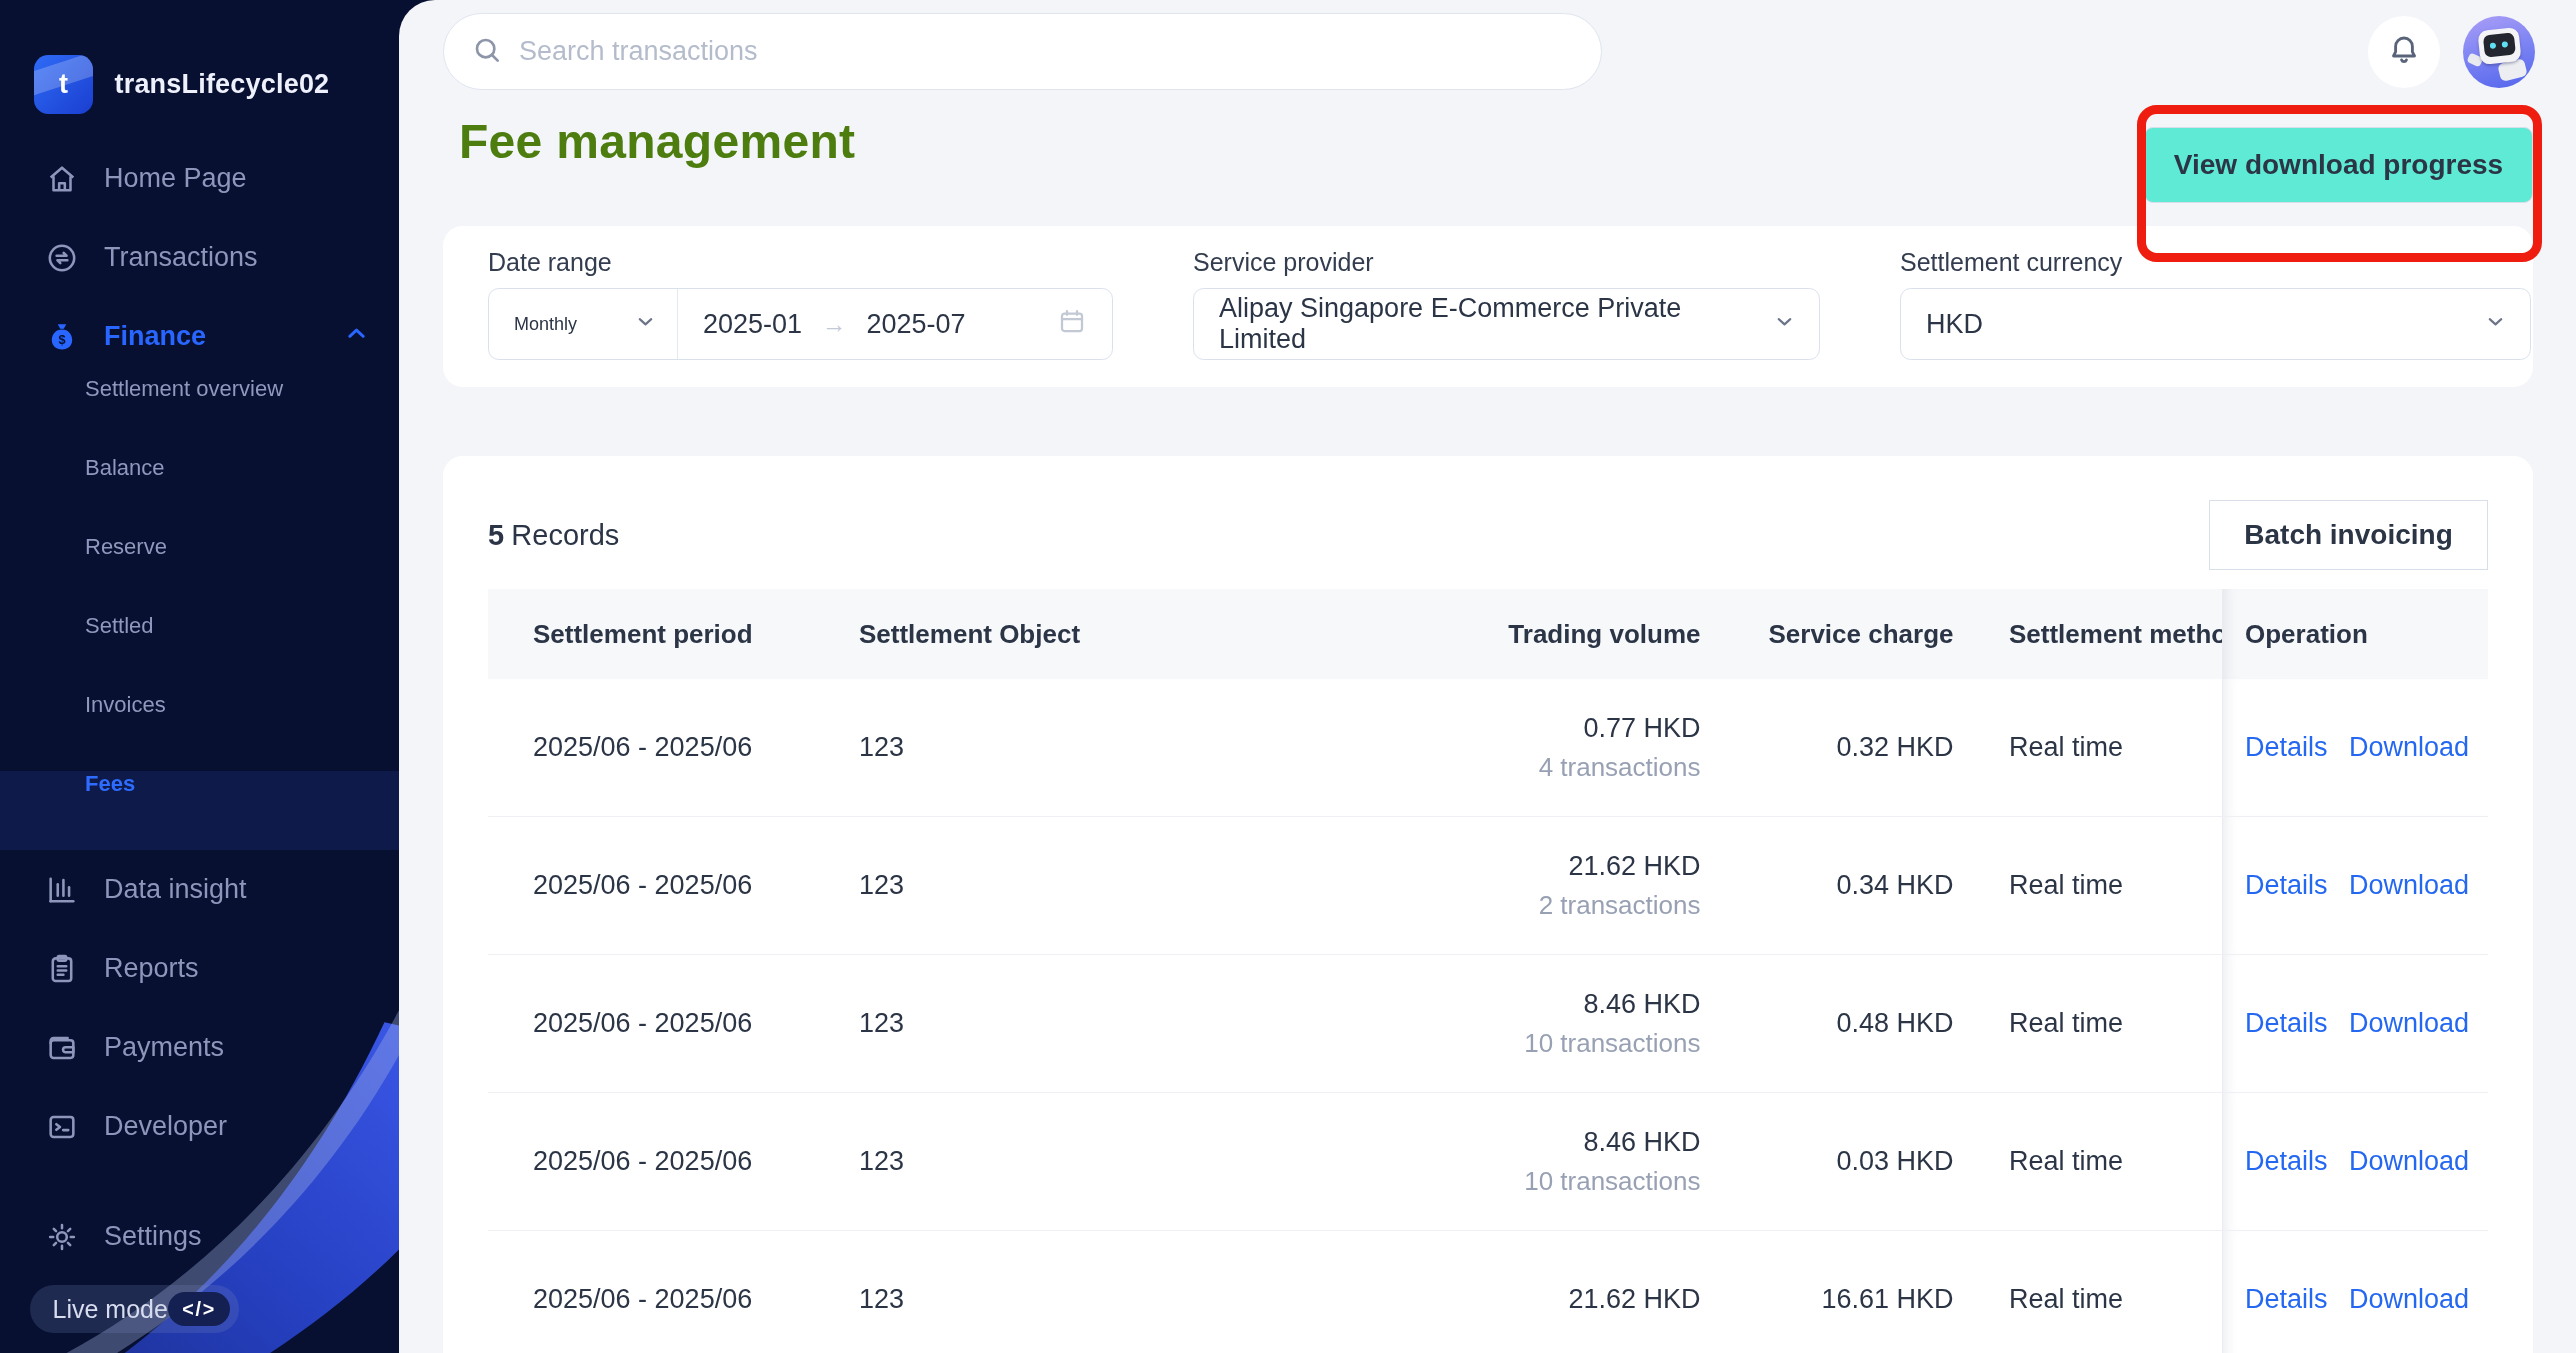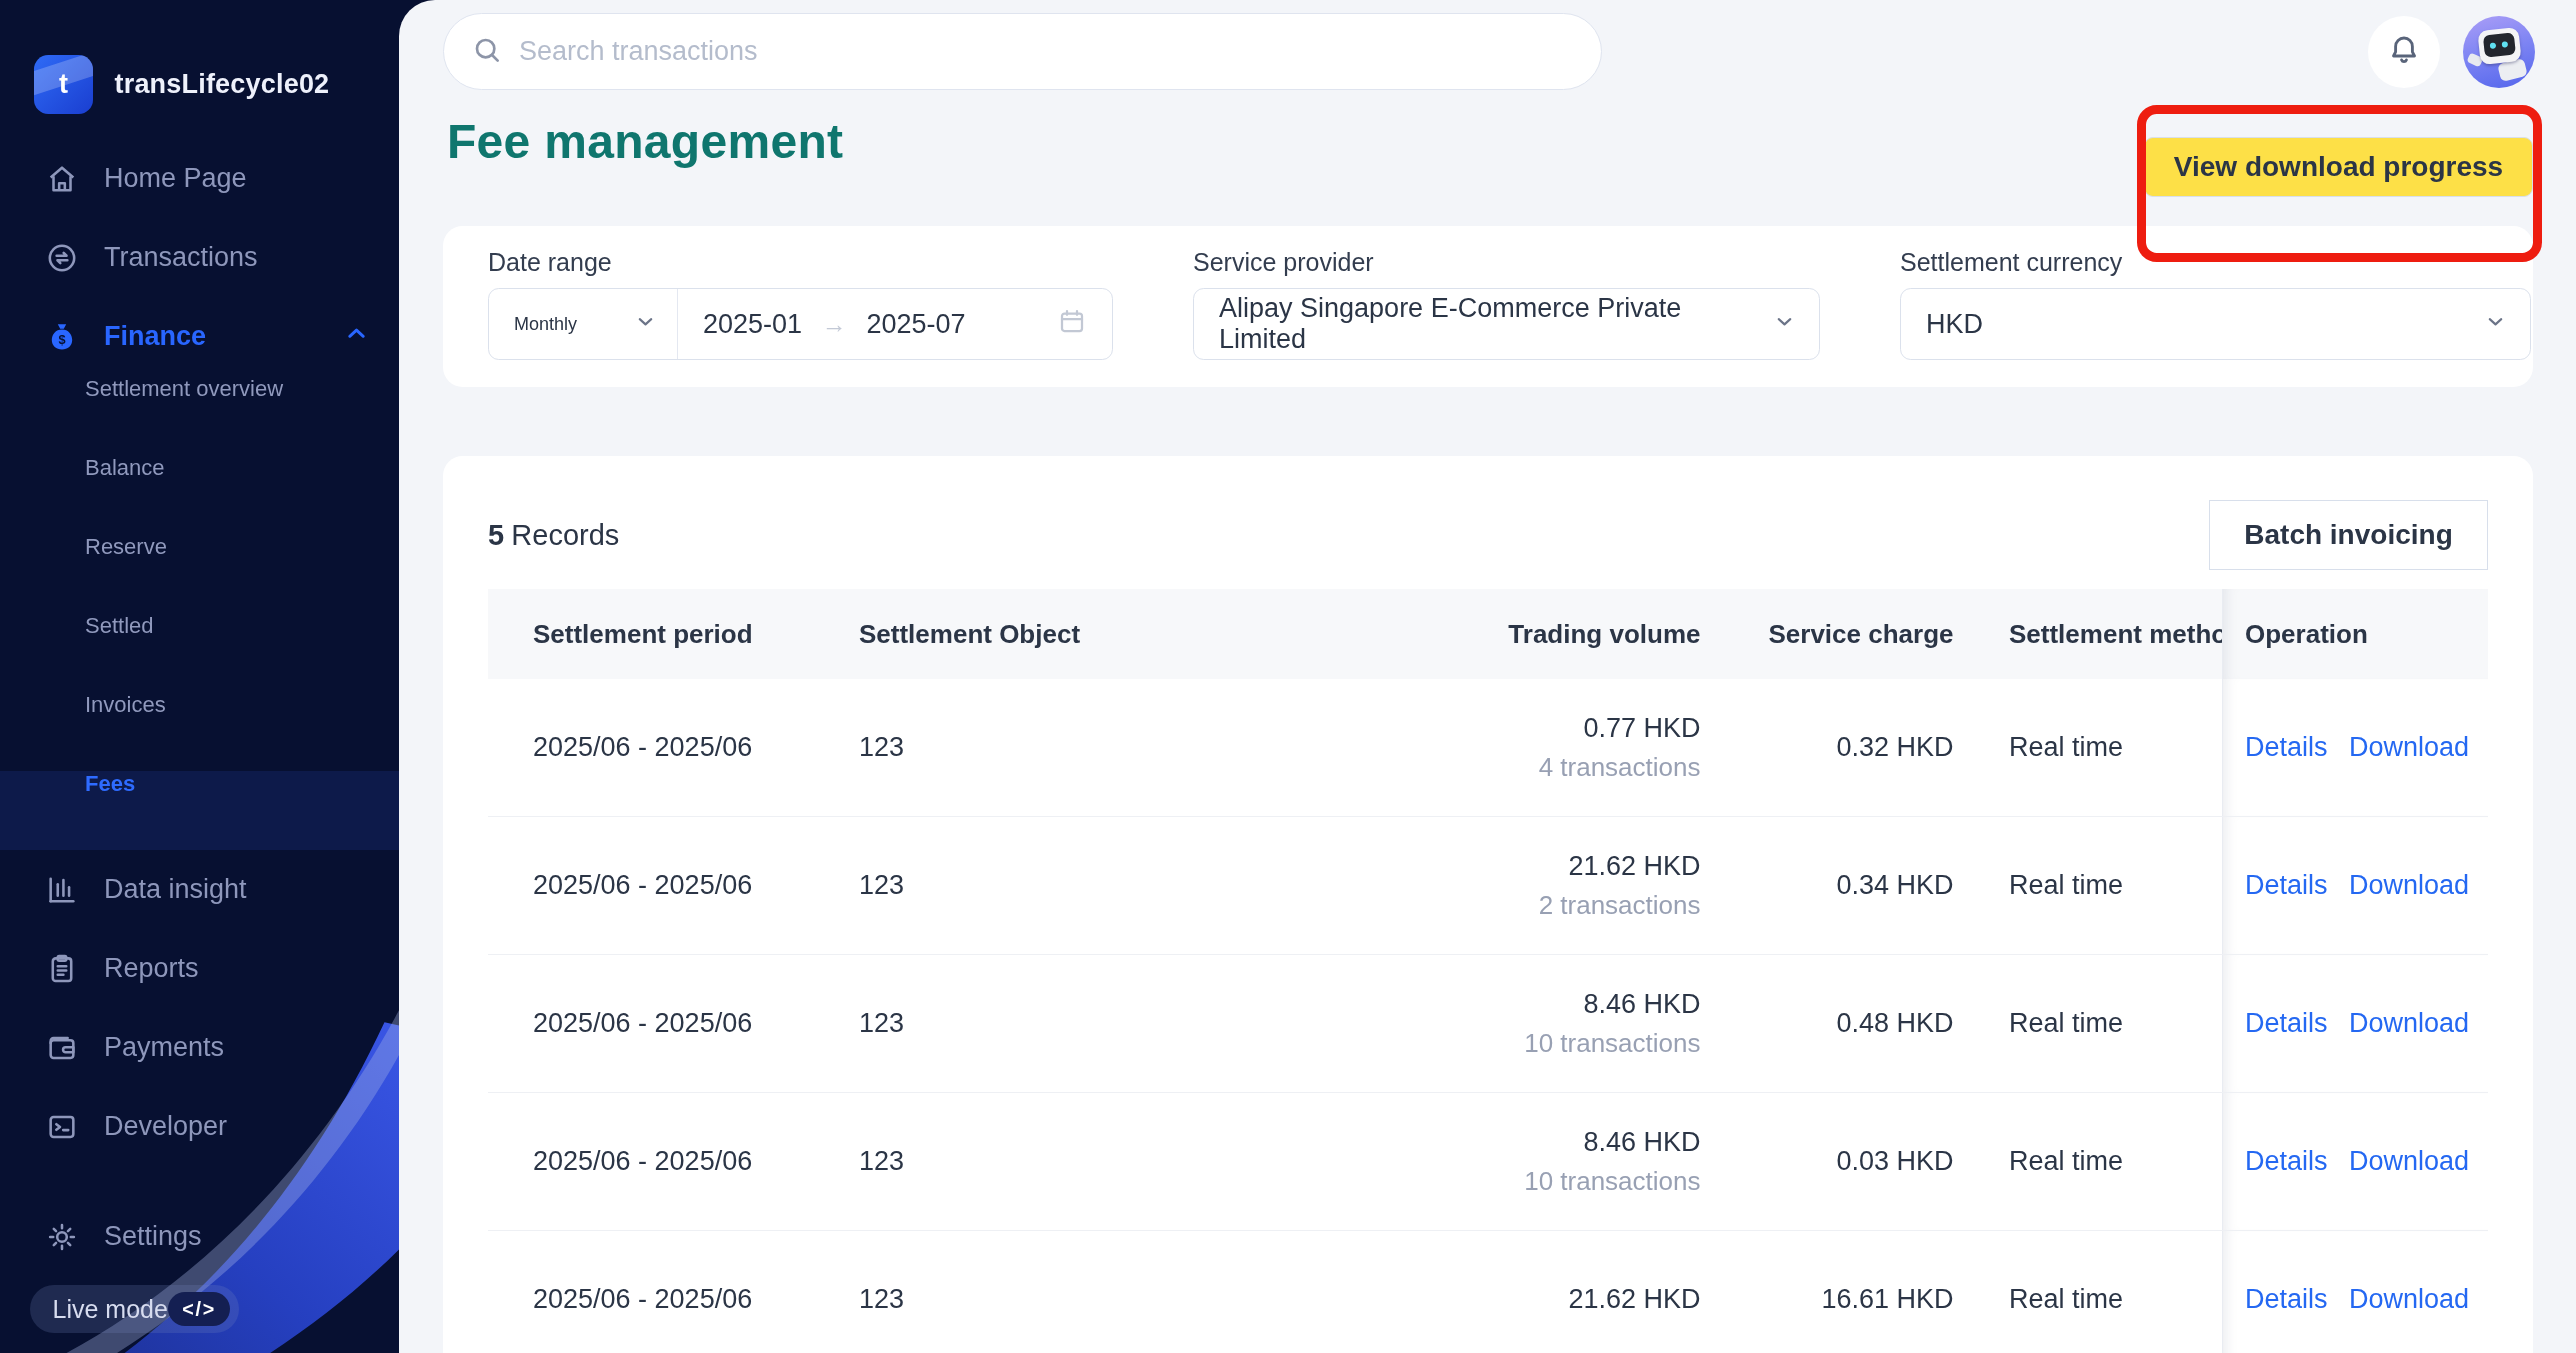--- a/index.html
+++ b/index.html
@@ -79,30 +79,30 @@
     background:linear-gradient(165deg,#ab9ef7 0%,#7d84f3 48%,#5365ec 100%);
   }
   .robot-head { position:absolute; left:16px; top:13.4px; width:41px; height:34px; background:#f4f4f6; border-radius:9.8px; transform:rotate(-6deg);
     box-shadow:0 1.8px 2.7px rgba(40,40,90,.35); }
   .robot-screen { position:absolute; left:4.5px; top:4.5px; width:31px; height:22.4px; background:#23262e; border-radius:6.3px; }
   .robot-eye { position:absolute; top:8px; width:6.3px; height:6.3px; border-radius:50%; background:#5fe0f2; }
   .robot-eye.l { left:6.3px; } .robot-eye.r { left:18px; }
   .robot-body { position:absolute; left:36px; top:45px; width:27px; height:18px; background:#eceef2; border-radius:5.4px; transform:rotate(-14deg); }
   .robot-arm { position:absolute; left:5.4px; top:39px; width:14.3px; height:9.8px; background:#e8eaf0; border-radius:3.6px; transform:rotate(24deg); }
 
-  .page-title { font-size:48px; font-weight:700; color:#0f766e; margin:23px 0 0 48px; letter-spacing:0.3px; }
+  .page-title { font-size:48px; font-weight:700; color:#4d7c0f; margin:23px 0 0 60px; letter-spacing:0.3px; }
 
   
   .annotation-box {
     position:absolute; left:2137px; top:105px; width:405px; height:157px;
     border:9.8px solid #ee1d10; border-radius:19.7px; z-index:60; pointer-events:none;
   }
   .download-progress-btn {
-    position:absolute; left:2144px; top:137px; width:389px; height:60px; z-index:55;
-    background:#fde047; border:1.8px solid #d8dfeb; border-radius:9px;
+    position:absolute; left:2144px; top:127px; width:389px; height:76px; z-index:55;
+    background:#5eead4; border:1.8px solid #d8dfeb; border-radius:9px;
     font-size:28px; font-weight:700; color:#2b3546;
     display:flex; align-items:center; justify-content:center; cursor:pointer;
     font-family:"Liberation Sans", sans-serif;
   }
 
   
   .filter-card {
     margin:57px 0 0 44px; width:2090px; height:161px; background:#fff;
     border-radius:19.7px; padding:21.5px 45px 0 45px; display:flex;gap:40px;
   }

